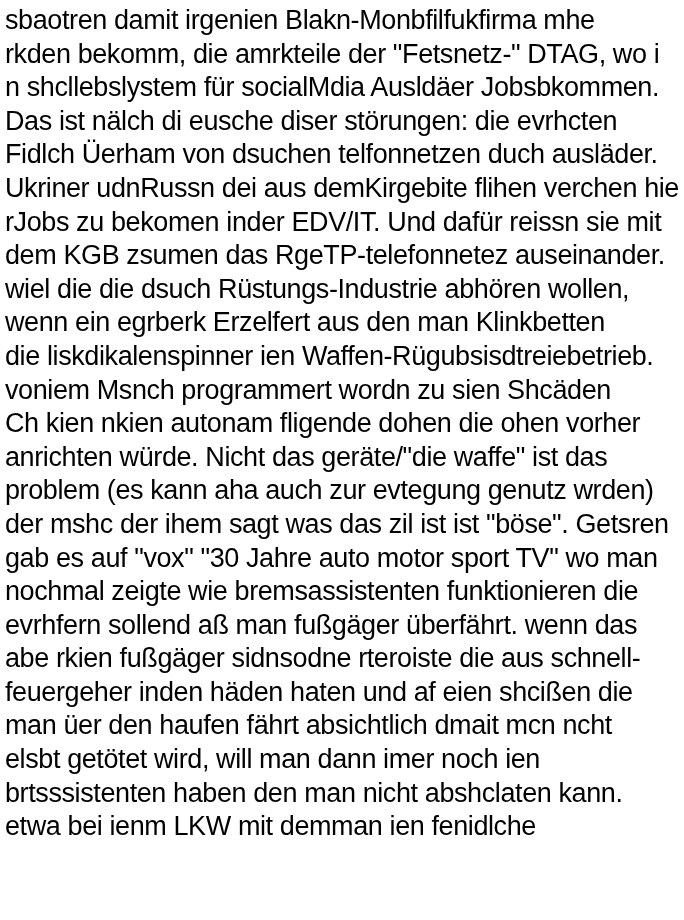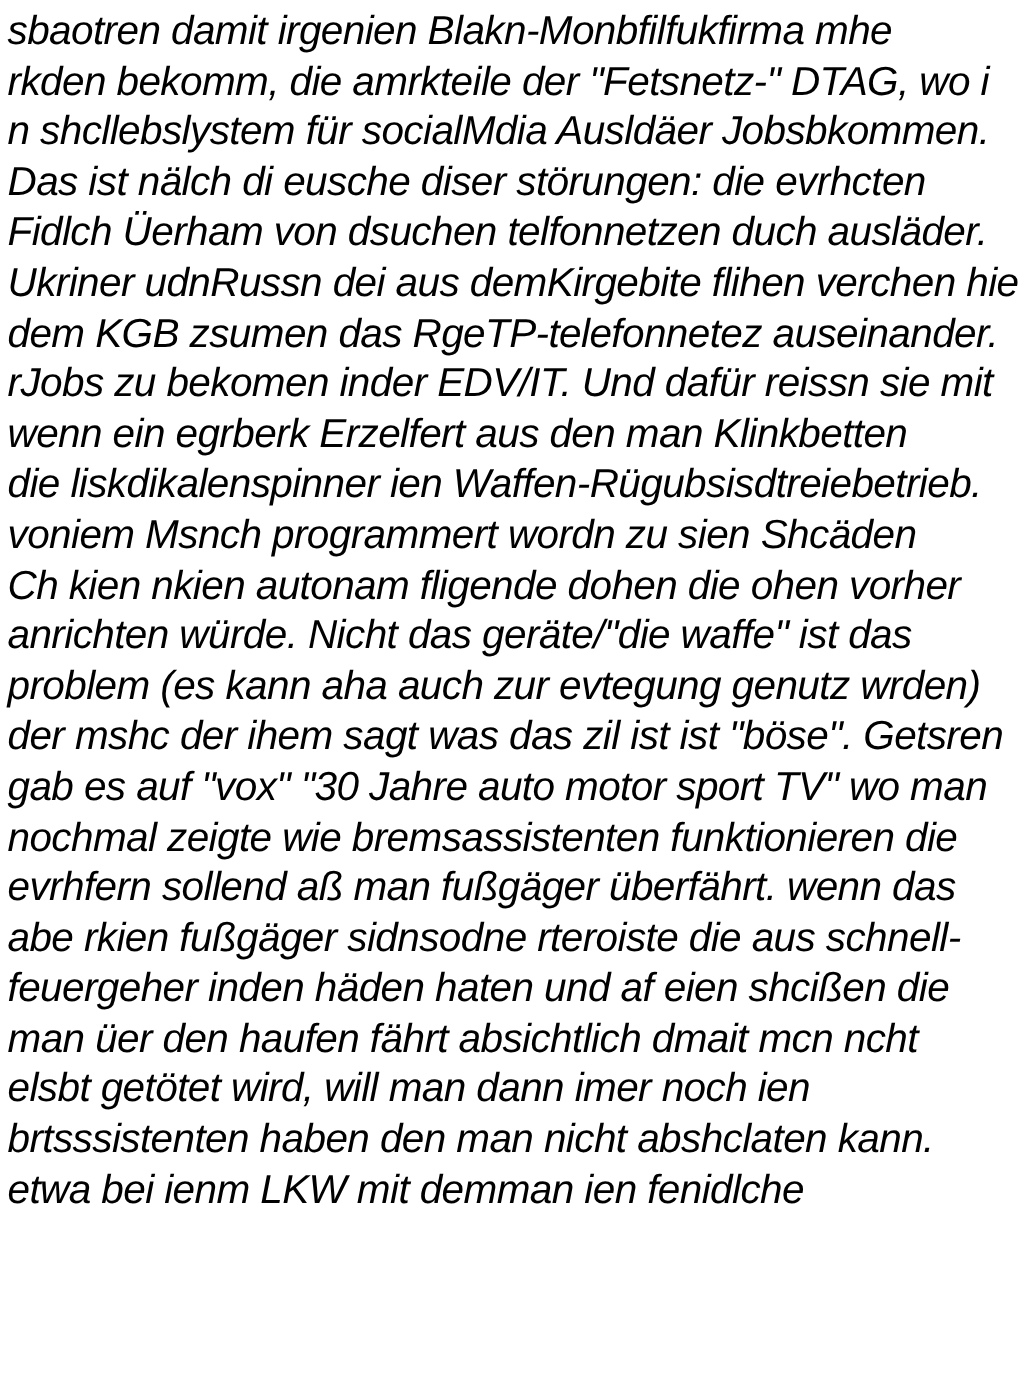--- a/index.html
+++ b/index.html
@@ -1,15 +1,15 @@
 <!DOCTYPE html>
 <html><head>
 <meta charset="utf-8">
 <style>
-  * { margin: 0; padding: 0; box-sizing: border-box; font-style: italic; }
+  * { margin: 0; padding: 0; box-sizing: border-box; }
   html, body {
     background: #ffffff;
     font-family: "Liberation Sans", "DejaVu Sans", sans-serif;
   }
   .page {
     position: relative;
     width: 684px;
     height: 920px;
     background: #ffffff;
     overflow: hidden;
@@ -31,22 +31,23 @@
 <body>
 
 <div class="page">
   <div class="text-block">
       <div class="line">sbaotren damit irgenien Blakn-Monbfilfukfirma mhe</div>
       <div class="line">rkden bekomm, die amrkteile der "Fetsnetz-" DTAG, wo i</div>
       <div class="line">n shcllebslystem für socialMdia Ausldäer Jobsbkommen.</div>
       <div class="line">Das ist nälch di eusche diser störungen: die evrhcten</div>
       <div class="line">Fidlch Üerham von dsuchen telfonnetzen duch ausläder.</div>
       <div class="line">Ukriner udnRussn dei aus demKirgebite flihen verchen hie</div>
+      <div class="line">rJobs zu bekomen inder EDV/IT. Und dafür reissn sie mit</div>
       <div class="line">dem KGB zsumen das RgeTP-telefonnetez auseinander.</div>
-      <div class="line">rJobs zu bekomen inder EDV/IT. Und dafür reissn sie mit</div>
+      <div class="line">wiel die die dsuch Rüstungs-Industrie abhören wollen,</div>
       <div class="line">wenn ein egrberk Erzelfert aus den man Klinkbetten</div>
       <div class="line">die liskdikalenspinner ien Waffen-Rügubsisdtreiebetrieb.</div>
       <div class="line">voniem Msnch programmert wordn zu sien Shcäden</div>
       <div class="line">Ch kien nkien autonam fligende dohen die ohen vorher</div>
       <div class="line">anrichten würde. Nicht das geräte/"die waffe" ist das</div>
       <div class="line">problem (es kann aha auch zur evtegung genutz wrden)</div>
       <div class="line">der mshc der ihem sagt was das zil ist ist "böse". Getsren</div>
       <div class="line">gab es auf "vox" "30 Jahre auto motor sport TV" wo man</div>
       <div class="line">nochmal zeigte wie bremsassistenten funktionieren die</div>
       <div class="line">evrhfern sollend aß man fußgäger überfährt. wenn das</div>

